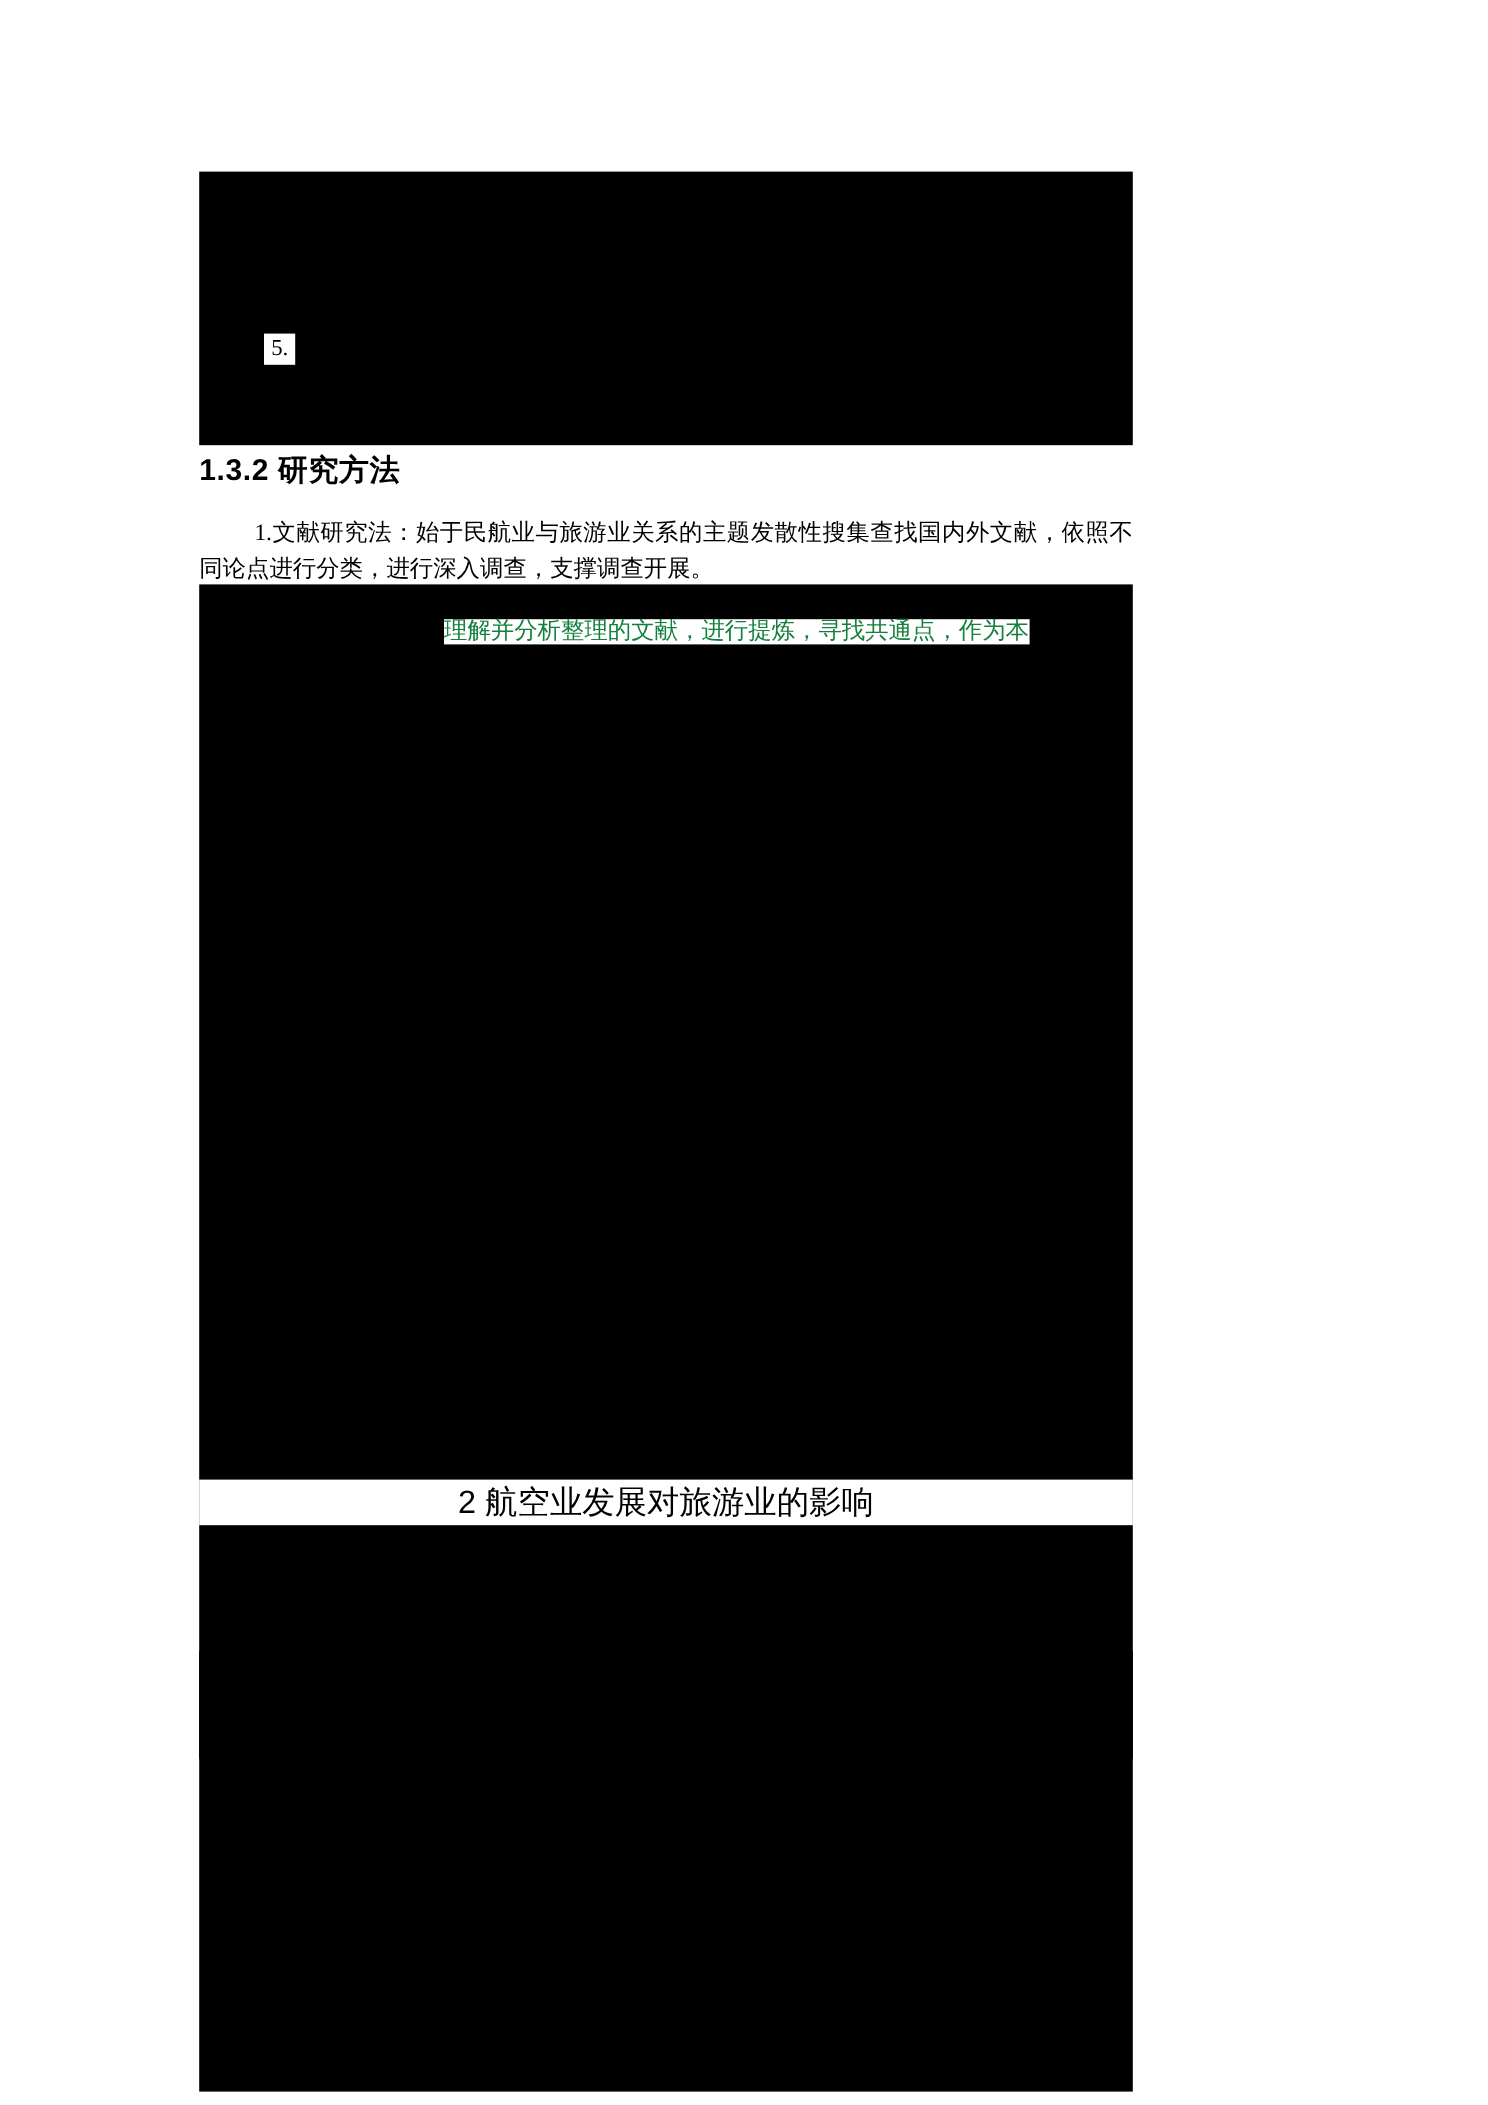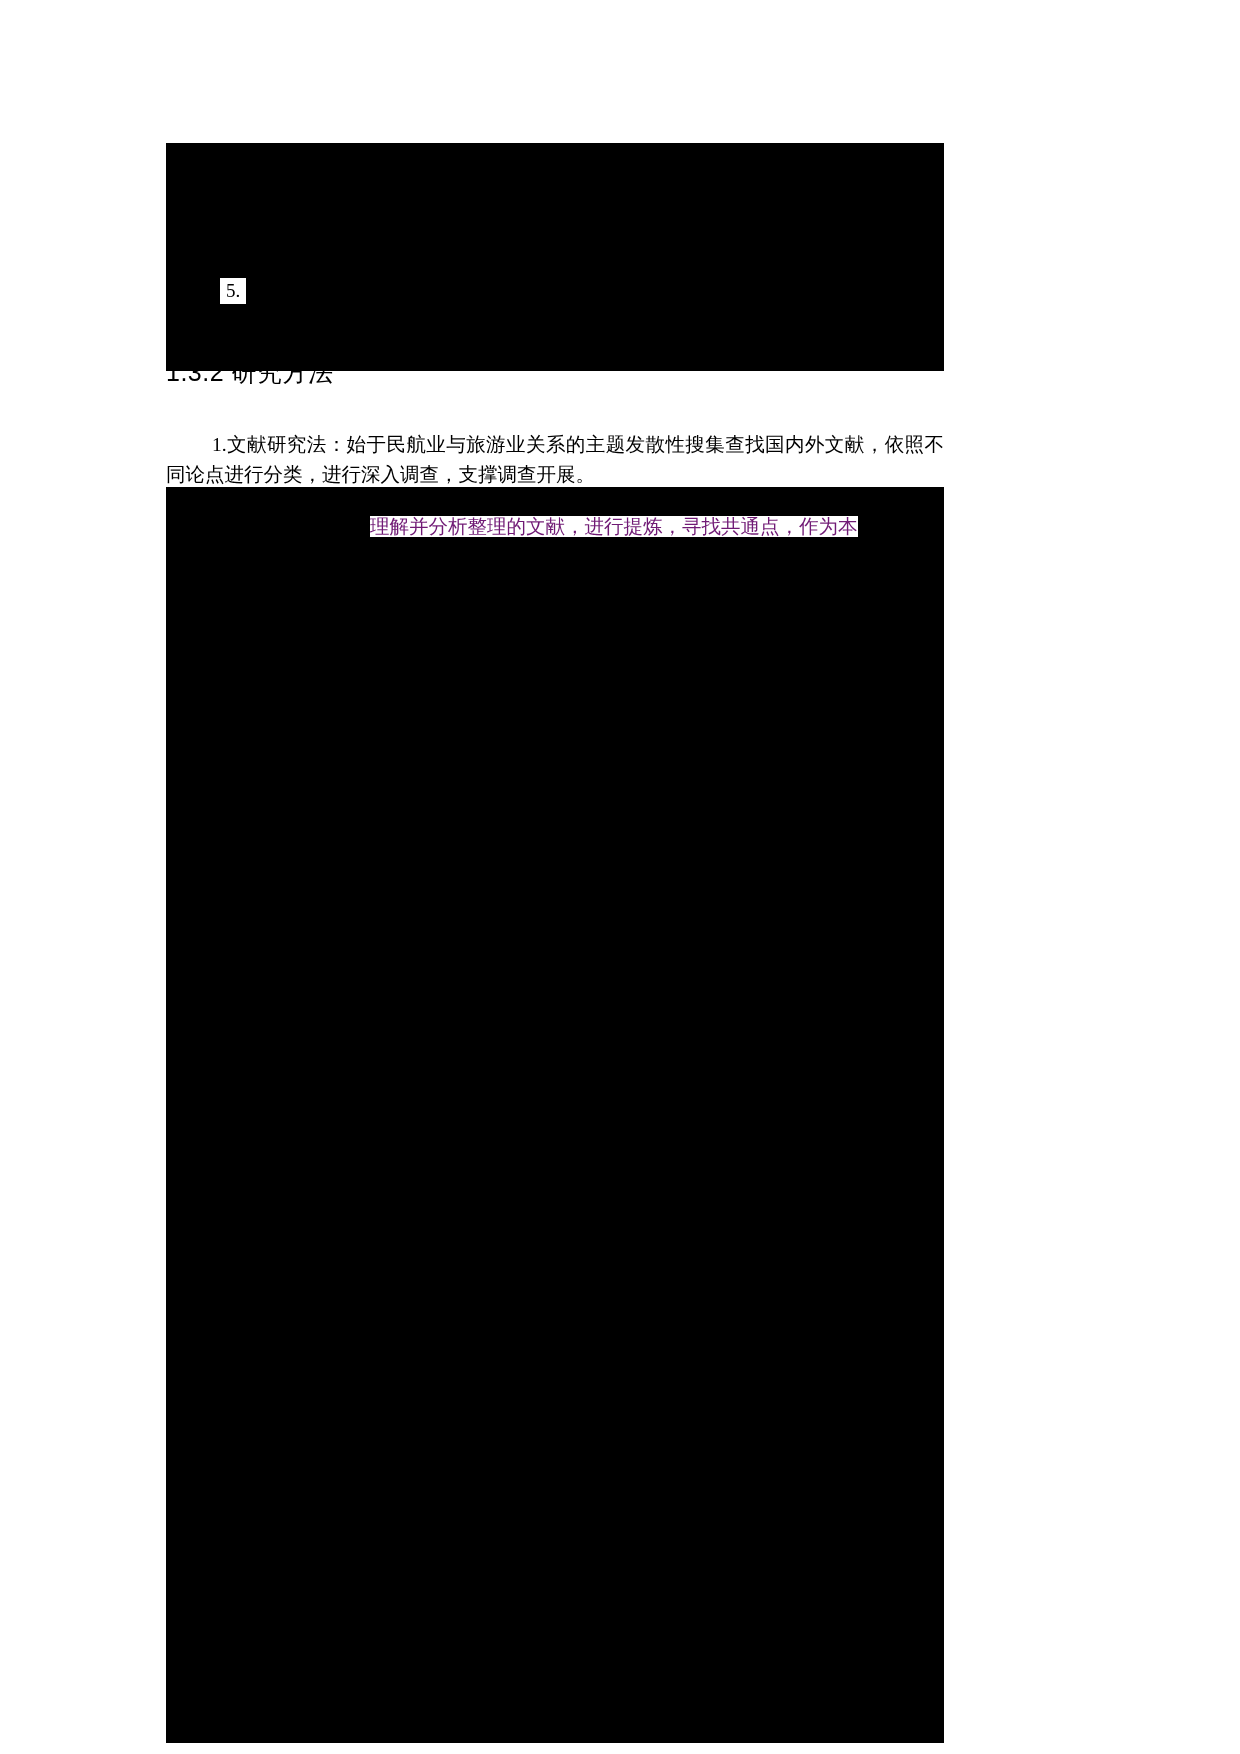--- a/index.html
+++ b/index.html
@@ -51,21 +51,21 @@
 
   
   .h-sans {
     position: absolute;
     left: 0;
     font-family: "Liberation Sans", sans-serif;
     font-weight: normal;
     color: #000000;
     white-space: nowrap;
   }
-  #h-132 { top: 356px; font-size: 25px; letter-spacing: 0.5px; }
+  #h-132 { top: 375px; font-size: 25px; letter-spacing: 0.5px; font-weight: bold; }
 
   
   .para {
     position: absolute;
     left: 0;
     width: 778px;
     font-family: "Liberation Serif", serif;
     font-size: 19.5px;
     line-height: 30px;
     text-align: justify;
@@ -86,21 +86,21 @@
     font-size: 19.5px;
     line-height: 30px;
   }
   .hl-line {
     display: block;
     white-space: nowrap;
   }
   .hl-line .gap { display: inline-block; width: 204px; }
   .hl {
     background: #ffffff;
-    color: #701a75;
+    color: #15803d;
   }
 
   
   #h-ch2 {
     position: absolute;
     left: 0;
     width: 778px;
     top: 1233px;
     text-align: center;
     font-family: "Liberation Sans", sans-serif;
@@ -129,20 +129,21 @@
   <div class="h-sans" id="h-132">1.3.2 研究方法</div>
 
   <div class="para" id="para-1"><span class="indent"></span><span>1.文献研究法：始于民航业与旅游业关系的主题发散性搜集查找国内外文献，依照不同论点进行分类，进行深入调查，支撑调查开展。</span></div>
 
   <div class="redacted" id="blk-mid"></div>
 
   <div class="hl-wrap">
     <span class="hl-line"><span class="gap"></span><span class="hl">理解并分析整理的文献，进行提炼，寻找共通点，作为本</span></span>
   </div>
 
+  <div id="h-ch2">2 航空业发展对旅游业的影响</div>
 
   <div class="h-sans" id="h-21">2.1云南航空业与旅游业发展现状</div>
 
   <div class="h-sans" id="h-211">2.1.1云南机场空间网络分布格局</div>
 
   <div class="redacted" id="blk-bot"></div>
 
 </div>
 
 </body></html>

